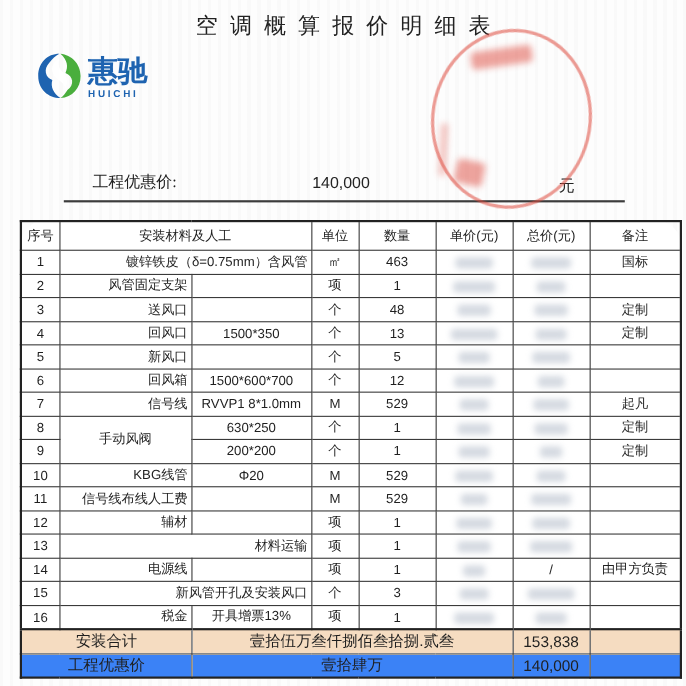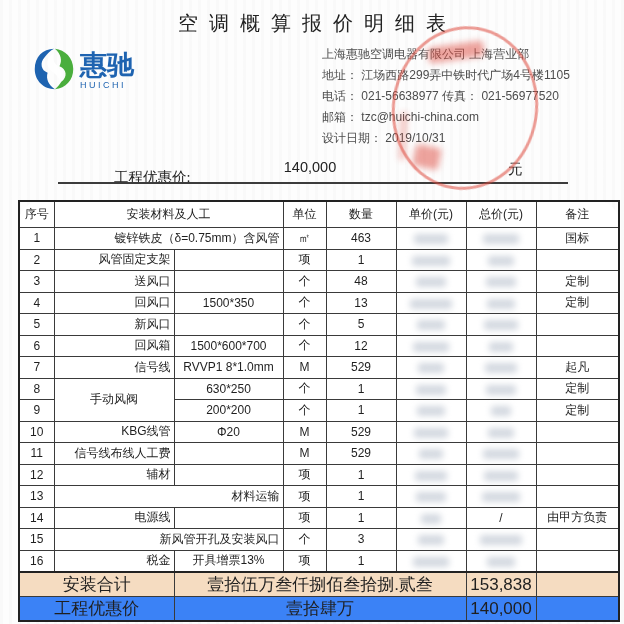--- a/index.html
+++ b/index.html
@@ -13,30 +13,30 @@
     position:absolute;top:10px;left:0;width:100%;text-align:center;
     font-family:"Liberation Serif","DejaVu Serif",serif;
     font-size:20px;letter-spacing:0.55em;color:#222;padding-left:0.55em;box-sizing:border-box;
   }
   
   .logo{position:absolute;left:32px;top:46px;display:flex;align-items:center;}
   .logo-mark{width:44px;height:46px;}
   .brand{margin-left:4px;margin-top:2px;}
   .brand-cn{font-size:27px;font-weight:bold;color:#1e63b0;line-height:28px;
     font-family:"Liberation Sans",sans-serif;text-shadow:0 0 1px #cfe0f2;}
-  .brand-en{font-size:9px;font-weight:normal;color:#1e63b0;letter-spacing:2.5px;margin-top:1px;}
+  .brand-en{font-size:9px;font-weight:bold;color:#1e63b0;letter-spacing:2.5px;margin-top:1px;}
   
   .company{position:absolute;left:322px;top:44px;font-size:12px;color:#4c4c4c;line-height:21px;white-space:nowrap;}
   
   .project{position:absolute;left:20px;top:124px;font-size:12.5px;color:#333;
     font-family:"Liberation Serif","DejaVu Serif",serif;}
   
   .price-line{position:absolute;left:0;top:156px;width:624px;height:28px;
     font-family:"Liberation Serif","DejaVu Serif",serif;font-size:14.5px;color:#222;}
-  .price-label{position:absolute;left:84px;top:12px;margin-left:30px;}
+  .price-label{position:absolute;left:84px;top:0;}
   .price-value{position:absolute;left:250px;top:3px;width:120px;text-align:center;font-family:"Liberation Sans",sans-serif;}
   .price-unit{position:absolute;left:508px;top:4px;}
   .price-underline{position:absolute;left:58px;top:26px;width:510px;height:2.2px;background:#3c3c3c;}
   
   .stamp{position:absolute;left:392px;top:26px;width:140px;height:158px;
     border:3.5px solid rgba(222,74,62,0.55);border-radius:50%;
     transform:rotate(9deg);filter:blur(0.6px);z-index:5;pointer-events:none;}
   .stamp-blob{position:absolute;background:rgba(222,74,62,0.5);filter:blur(3px);border-radius:4px;pointer-events:none;z-index:5;}
   .blob1{left:428px;top:44px;width:56px;height:16px;transform:rotate(-8deg);}
   .blob2{left:414px;top:146px;width:26px;height:22px;transform:rotate(12deg);}
@@ -44,21 +44,21 @@
   
   table.quote{position:absolute;left:18px;top:200px;width:600px;border-collapse:collapse;
     table-layout:fixed;font-size:12px;color:#1f1f1f;background:#fff;border-radius:25px;}
   table.quote,table.quote td,table.quote th{border:1.4px solid #3a3a3a;}
   table.quote{border:2px solid #222;}
   table.quote th{font-weight:normal;height:25px;padding:0 2px;}
   table.quote td{height:20.5px;padding:0 3px;text-align:center;overflow:hidden;white-space:nowrap;}
   table.quote td.l{text-align:right;}
   .smudge{display:inline-block;height:10px;background:#a9b3c2;opacity:.5;filter:blur(3px);
     border-radius:3px;vertical-align:middle;}
-  tfoot td{font-size:17px;}
+  tfoot td{font-size:14px;}
   tfoot tr.sum1 td{background:#f5dcc1;border-top:2px solid #222;}
   tfoot tr.sum2 td{background:#3b82f6;}
 </style>
 </head>
 <body>
 
 <div class="page">
 
   <div class="title">空调概算报价明细表</div>
 
@@ -67,27 +67,20 @@
       <path d="M24 3 C12 3 3 12 3 25 C3 38 13 47 25 47 C18 42 15 36 17 29 C10 27 8 18 14 12 C17 8 20 5 24 3 Z" fill="#1e63b0"></path>
       <path d="M25 47 C37 46 45 37 45 25 C45 13 36 4 25 3 C32 9 33 16 30 22 C38 25 39 34 32 39 C30 42 28 45 25 47 Z" fill="#4aae3d"></path>
       <path d="M24 8 C18 11 15 17 18 23 C21 29 28 30 30 37 C33 31 31 25 27 21 C23 17 22 12 24 8 Z" fill="#ffffff"></path>
     </svg>
     <div class="brand">
       <div class="brand-cn">惠驰</div>
       <div class="brand-en">HUICHI</div>
     </div>
   </div>
 
-  <div class="company">
-    <div>上海惠驰空调电器有限公司 上海营业部</div>
-    <div>地址： 江场西路299弄中铁时代广场4号楼1105</div>
-    <div>电话： 021-56638977  传真： 021-56977520</div>
-    <div>邮箱： tzc@huichi-china.com</div>
-    <div>设计日期：  2019/10/31</div>
-  </div>
 
 
   <div class="price-line">
     <span class="price-label">工程优惠价:</span>
     <span class="price-value">140,000</span>
     <span class="price-unit">元</span>
     <span class="price-underline"></span>
   </div>
 
   <div class="stamp"></div>

